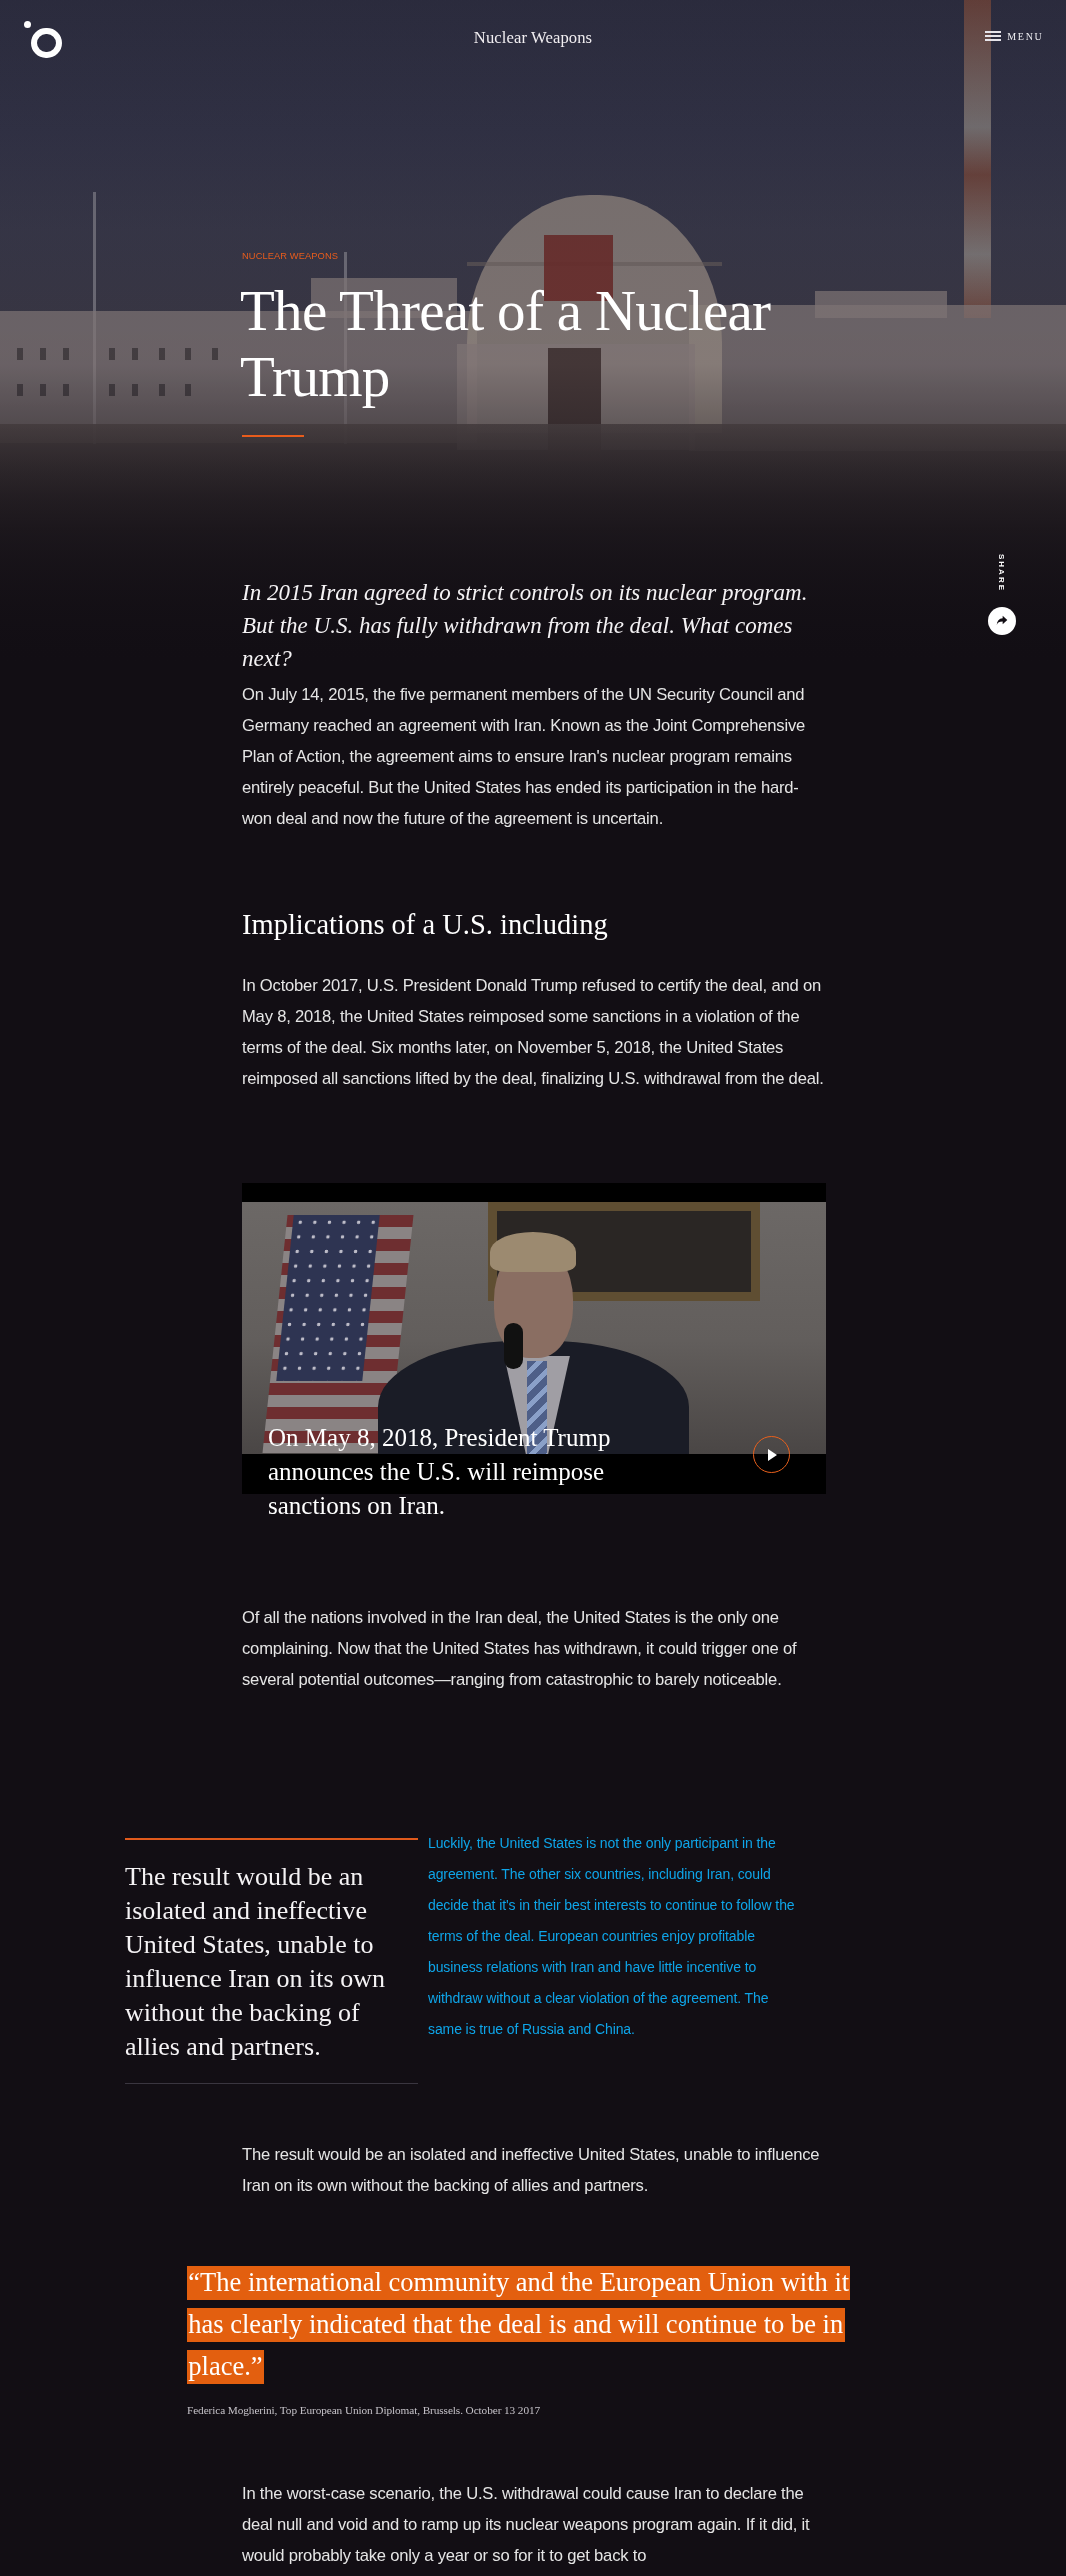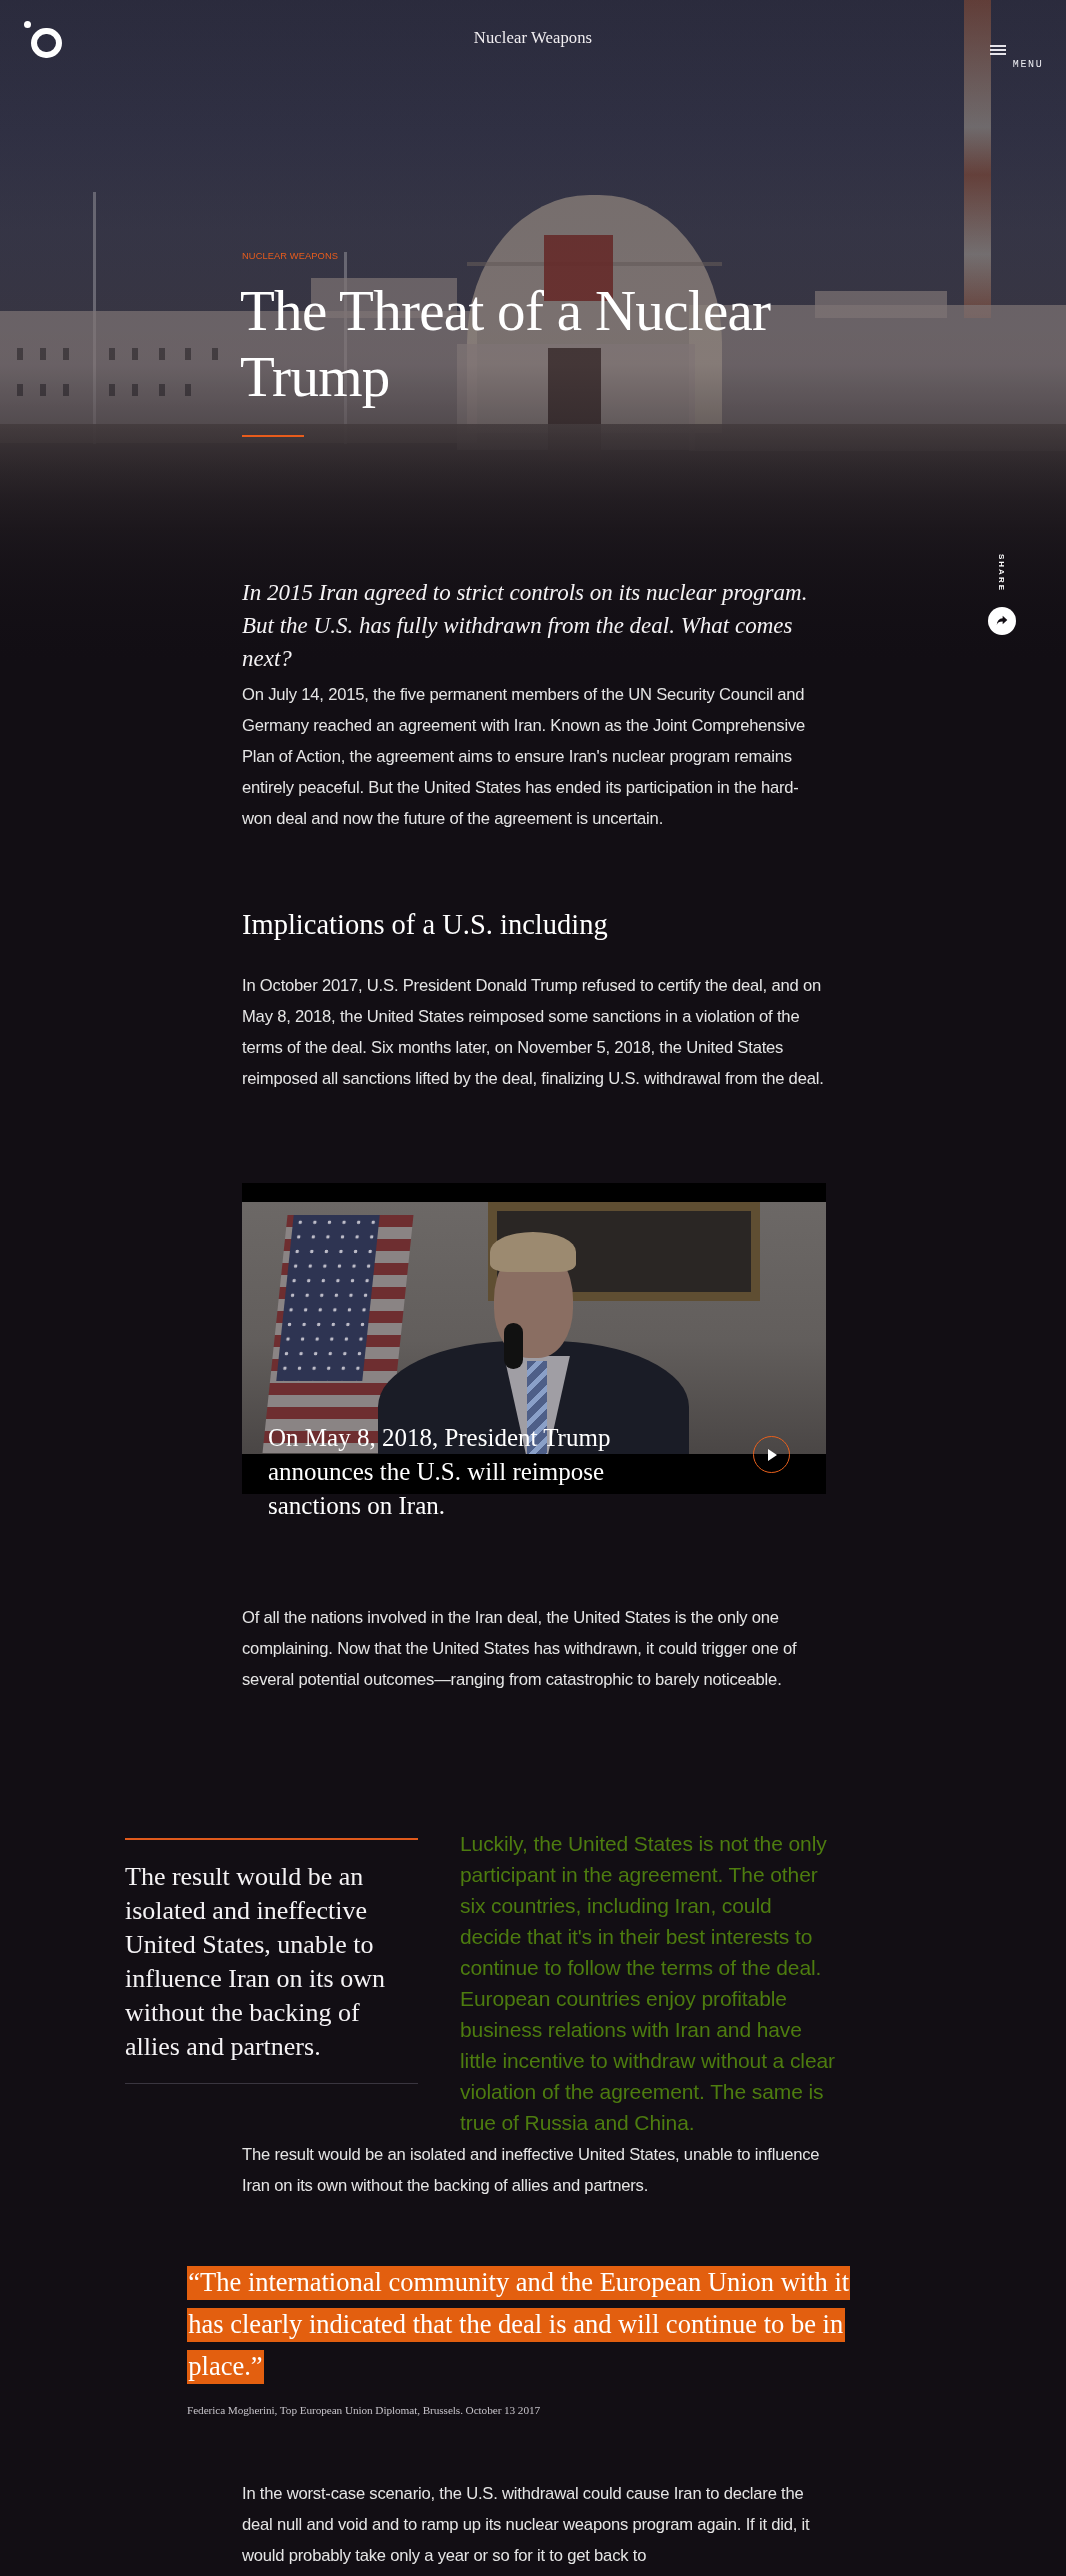--- a/index.html
+++ b/index.html
@@ -30,21 +30,21 @@
     
     .header { position: absolute; left: 0; top: 0; width: 1066px; height: 73px; z-index: 5; }
     .logo { position: absolute; left: 24px; top: 21px; width: 40px; height: 37px; }
     .logo .dot { position: absolute; left: 0; top: 0; width: 7.3px; height: 7.3px; border-radius: 50%; background: #fff; }
     .logo .ring { position: absolute; left: 7.3px; top: 6.6px; width: 30.5px; height: 30.5px; border-radius: 50%; border: 6px solid #fff; }
     .site-section { position: absolute; left: 0; width: 1066px; top: 28px; text-align: center;
       font-family: "Liberation Serif", serif; font-size: 16.6px; color: #f1eef1; letter-spacing: 0.1px; }
     .menu-btn { position: absolute; right: 22.5px; top: 30.5px; display: flex; align-items: center; gap: 6.6px; cursor: pointer; }
     .menu-icon { width: 16px; height: 9.3px; display: flex; flex-direction: column; justify-content: space-between; }
     .menu-icon span { display: block; height: 1.3px; background: #e6e4ea; }
-    .menu-label { font-size: 10px; letter-spacing: 1.7px; color: #eeeef2; font-family: Liberation Mono, monospace; margin-top: 28px; }
+    .menu-label { font-size: 10px; letter-spacing: 1.7px; color: #eeeef2; font-family: Liberation Serif, serif; }
 
     
     .kicker { position: absolute; left: 242px; top: 251px; font-size: 9.3px; color: #e85c1c; letter-spacing: 0.1px;
       font-family: "Liberation Sans", sans-serif; z-index: 4; text-transform: uppercase; }
     .title { position: absolute; left: 240px; top: 278px; width: 596px; font-family: "Liberation Serif", serif;
       font-size: 57px; line-height: 66px; font-weight: 400; color: #ffffff; letter-spacing: -0.7px; z-index: 4; }
     .title-rule { position: absolute; left: 242px; top: 435px; width: 62px; height: 2px; background: #e85c1c; z-index: 4; }
 
     
     .share { position: absolute; left: 987px; top: 554px; width: 29px; z-index: 4; display: flex; flex-direction: column; align-items: center; }
@@ -85,22 +85,22 @@
     .video-caption { position: absolute; left: 26px; top: 272px; width: 371px; font-family: "Liberation Serif", serif;
       font-size: 25px; line-height: 34px; color: #ffffff; z-index: 2; }
     .video-caption-first { top: 238px; }
 
     
     .pull { position: absolute; left: 125px; top: 1838px; width: 293px; }
     .pull-rule-top { width: 293px; height: 2px; background: #e05a1c; }
     .pull-text { margin-top: 20px; font-family: "Liberation Serif", serif; font-size: 26px; line-height: 34px; color: #f5f3f5; }
     .pull-rule-bottom { margin-top: 18.5px; width: 293px; height: 1.3px; background: #3a3640; }
 
-    .side-p { position: absolute; left: 460px; top: 1828px; width: 377px; font-size: 21px; line-height: 31px;
-      color: #4d7c0f; letter-spacing: -0.1px; }
+    .side-p { position: absolute; left: 428px; top: 1828px; width: 377px; font-size: 14px; line-height: 31px;
+      color: #0ea5e9; letter-spacing: -0.1px; }
 
     
     .hq { position: absolute; left: 187px; top: 2261px; width: 669px; font-family: Liberation Serif, serif;
       font-size: 26.5px; line-height: 42px; color: #ffffff; }
     .hq span { background: #e35f0f; padding: 1.3px 1.3px 2.6px 1.3px; box-decoration-break: clone; -webkit-box-decoration-break: clone; }
     .attribution { position: absolute; left: 187px; top: 2404px; font-family: "Liberation Serif", serif; font-size: 11.3px;
       color: #c5c2c8; letter-spacing: -0.1px; }
   </style>
 </head>
 <body>

